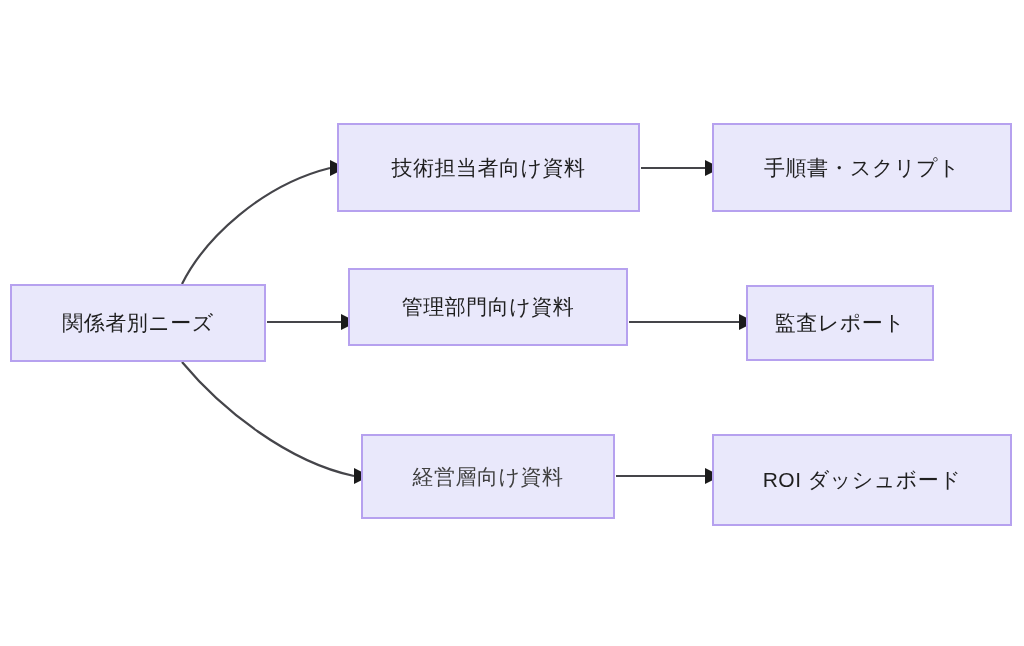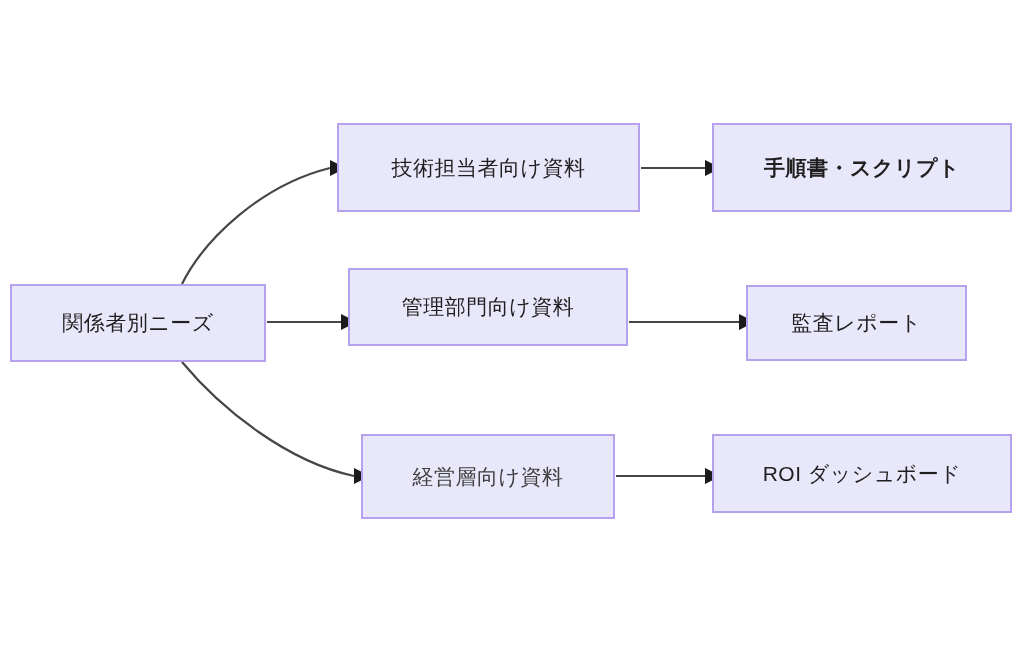--- a/index.html
+++ b/index.html
@@ -74,32 +74,32 @@
 
   <div class="node" id="node-root" style="left: 10px; top: 284px; width: 256px; height: 78px; background: rgb(233, 232, 251); border-color: rgb(182, 161, 239);">
     <span class="node-label" style="color: rgb(31, 31, 31);">関係者別ニーズ</span>
   </div>
 
   <div class="node" id="node-tech-doc" style="left: 337px; top: 123px; width: 303px; height: 89px; background: rgb(233, 232, 251); border-color: rgb(182, 161, 239);">
     <span class="node-label" style="color: rgb(31, 31, 31);">技術担当者向け資料</span>
   </div>
 
   <div class="node" id="node-tech-out" style="left: 712px; top: 123px; width: 300px; height: 89px; background: rgb(233, 232, 251); border-color: rgb(182, 161, 239);">
-    <span class="node-label" style="color: rgb(31, 31, 31); font-weight: bold;">手順書・スクリプト</span>
+    <span class="node-label" style="color: rgb(31, 31, 31);">手順書・スクリプト</span>
   </div>
 
   <div class="node" id="node-admin-doc" style="left: 348px; top: 268px; width: 280px; height: 78px; background: rgb(233, 232, 251); border-color: rgb(182, 161, 239);">
     <span class="node-label" style="color: rgb(31, 31, 31);">管理部門向け資料</span>
   </div>
 
-  <div class="node" id="node-admin-out" style="left: 746px; top: 285px; width: 221px; height: 76px; background: rgb(233, 232, 251); border-color: rgb(182, 161, 239);">
+  <div class="node" id="node-admin-out" style="left: 746px; top: 285px; width: 188px; height: 76px; background: rgb(233, 232, 251); border-color: rgb(182, 161, 239);">
     <span class="node-label" style="color: rgb(31, 31, 31);">監査レポート</span>
   </div>
 
   <div class="node" id="node-exec-doc" style="left: 361px; top: 434px; width: 254px; height: 85px; background: rgb(233, 232, 251); border-color: rgb(182, 161, 239);">
     <span class="node-label" style="color: #404040;">経営層向け資料</span>
   </div>
 
-  <div class="node" id="node-exec-out" style="left: 712px; top: 434px; width: 300px; height: 79px; background: rgb(233, 232, 251); border-color: rgb(182, 161, 239);">
+  <div class="node" id="node-exec-out" style="left: 712px; top: 434px; width: 300px; height: 92px; background: rgb(233, 232, 251); border-color: rgb(182, 161, 239);">
     <span class="node-label" style="color: rgb(31, 31, 31);">ROI ダッシュボード</span>
   </div>
 
 </div>
 
 </body></html>

